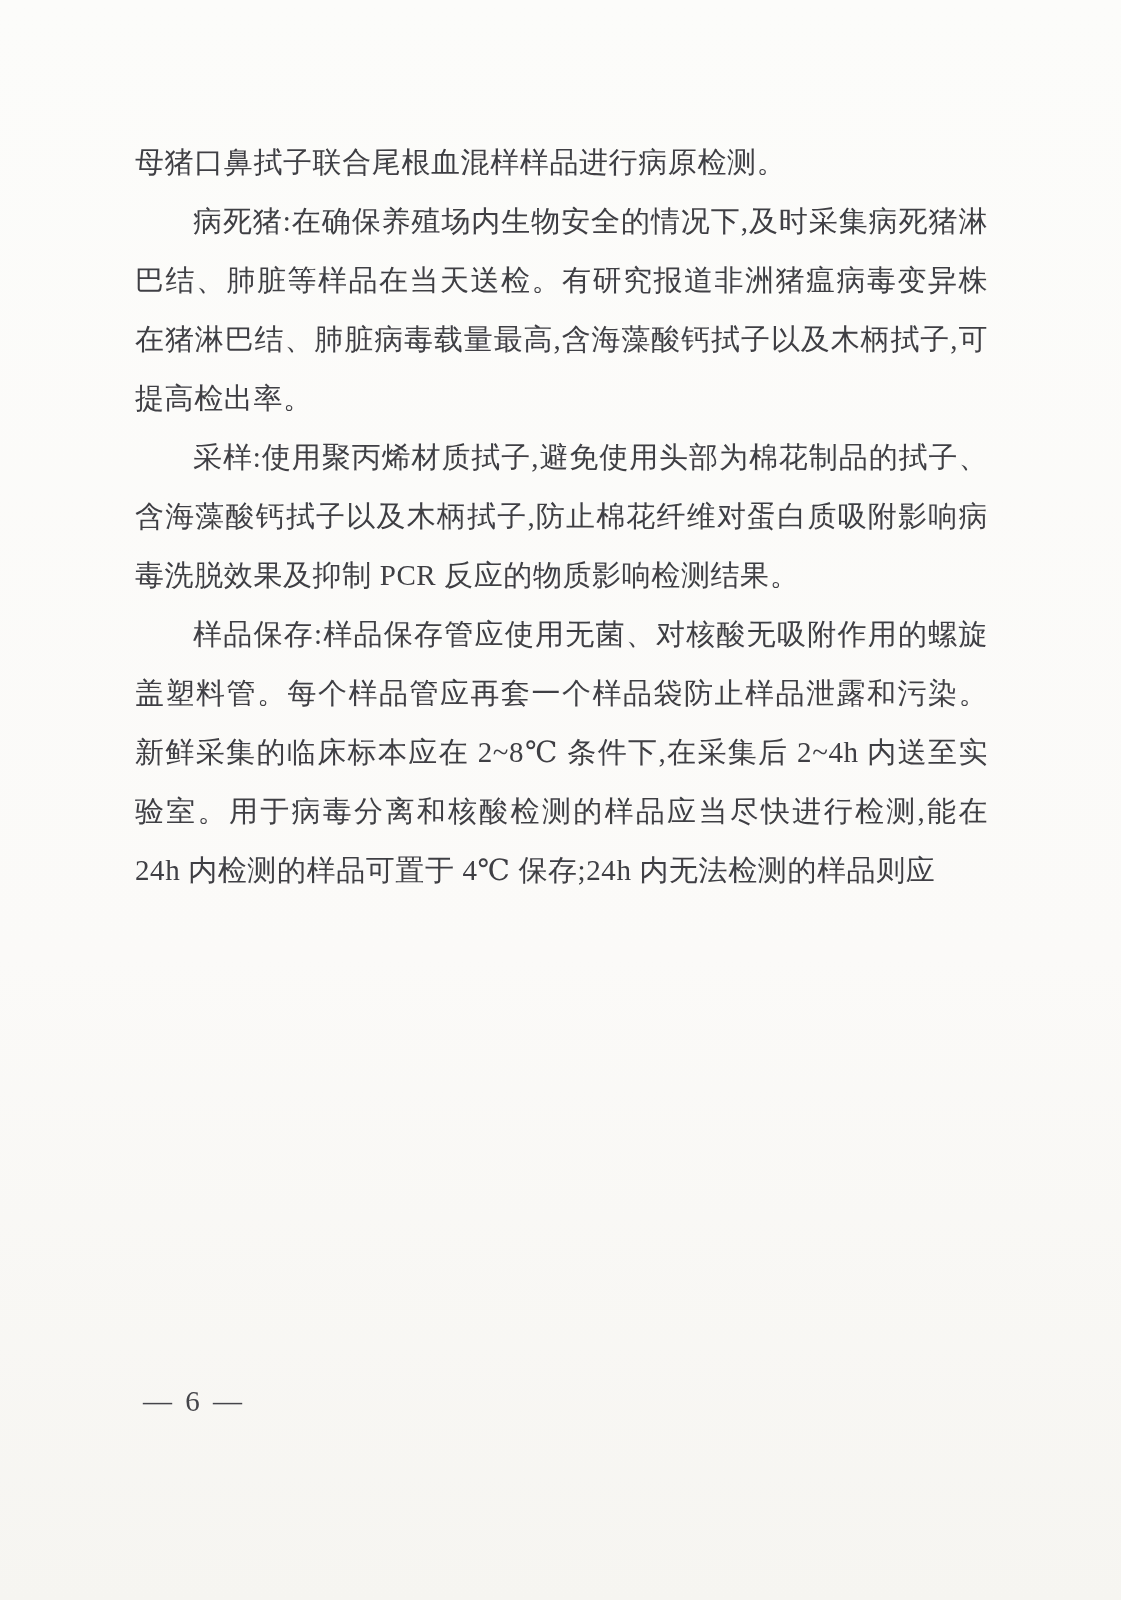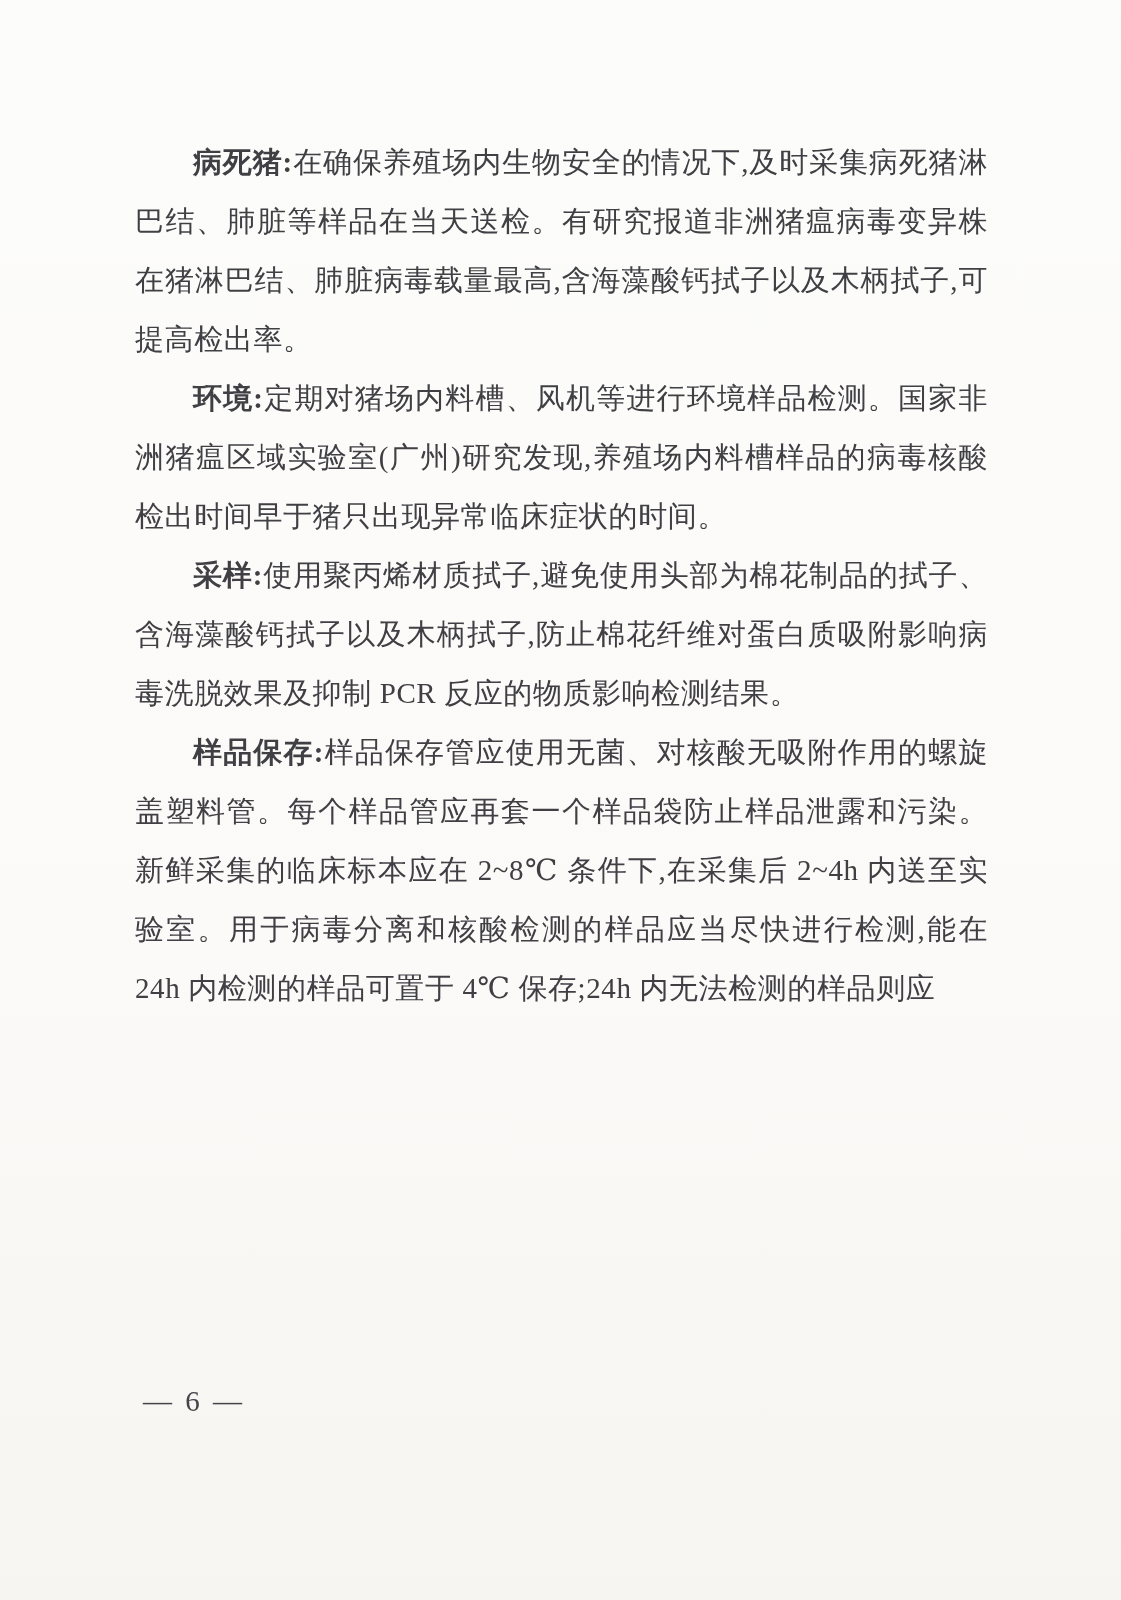--- a/index.html
+++ b/index.html
@@ -35,43 +35,43 @@
     text-indent: 2em;
   }
   p.continuation {
     text-indent: 0;
   }
   p.heading {
     text-indent: 2em;
     font-weight: bold;
   }
   .lead {
-    font-weight: bold;
+    font-weight: normal;
   }
   .page-number {
     position: absolute;
     left: 143px;
     top: 1372px;
     font-size: 29px;
     line-height: 59px;
     letter-spacing: 3px;
     color: #45454a;
   }
 </style>
 </head>
 <body>
 
 <div class="page">
 
   <div class="text-block">
 
+    <p class="continuation"><span class="lead"></span><span>母猪口鼻拭子联合尾根血混样样品进行病原检测。</span></p>
 
     <p class="indent"><span class="lead">病死猪:</span><span>在确保养殖场内生物安全的情况下,及时采集病死猪淋巴结、肺脏等样品在当天送检。有研究报道非洲猪瘟病毒变异株在猪淋巴结、肺脏病毒载量最高,含海藻酸钙拭子以及木柄拭子,可提高检出率。</span></p>
 
-    <p class="indent"><span class="lead">环境:</span><span>定期对猪场内料槽、风机等进行环境样品检测。国家非洲猪瘟区域实验室(广州)研究发现,养殖场内料槽样品的病毒核酸检出时间早于猪只出现异常临床症状的时间。</span></p>
 
 
 
     <p class="indent"><span class="lead">采样:</span><span>使用聚丙烯材质拭子,避免使用头部为棉花制品的拭子、含海藻酸钙拭子以及木柄拭子,防止棉花纤维对蛋白质吸附影响病毒洗脱效果及抑制 PCR 反应的物质影响检测结果。</span></p>
 
     <p class="indent"><span class="lead">样品保存:</span><span>样品保存管应使用无菌、对核酸无吸附作用的螺旋盖塑料管。每个样品管应再套一个样品袋防止样品泄露和污染。新鲜采集的临床标本应在 2~8℃ 条件下,在采集后 2~4h 内送至实验室。用于病毒分离和核酸检测的样品应当尽快进行检测,能在 24h 内检测的样品可置于 4℃ 保存;24h 内无法检测的样品则应</span></p>
 
   </div>
 
   <div class="page-number">— 6 —</div>

